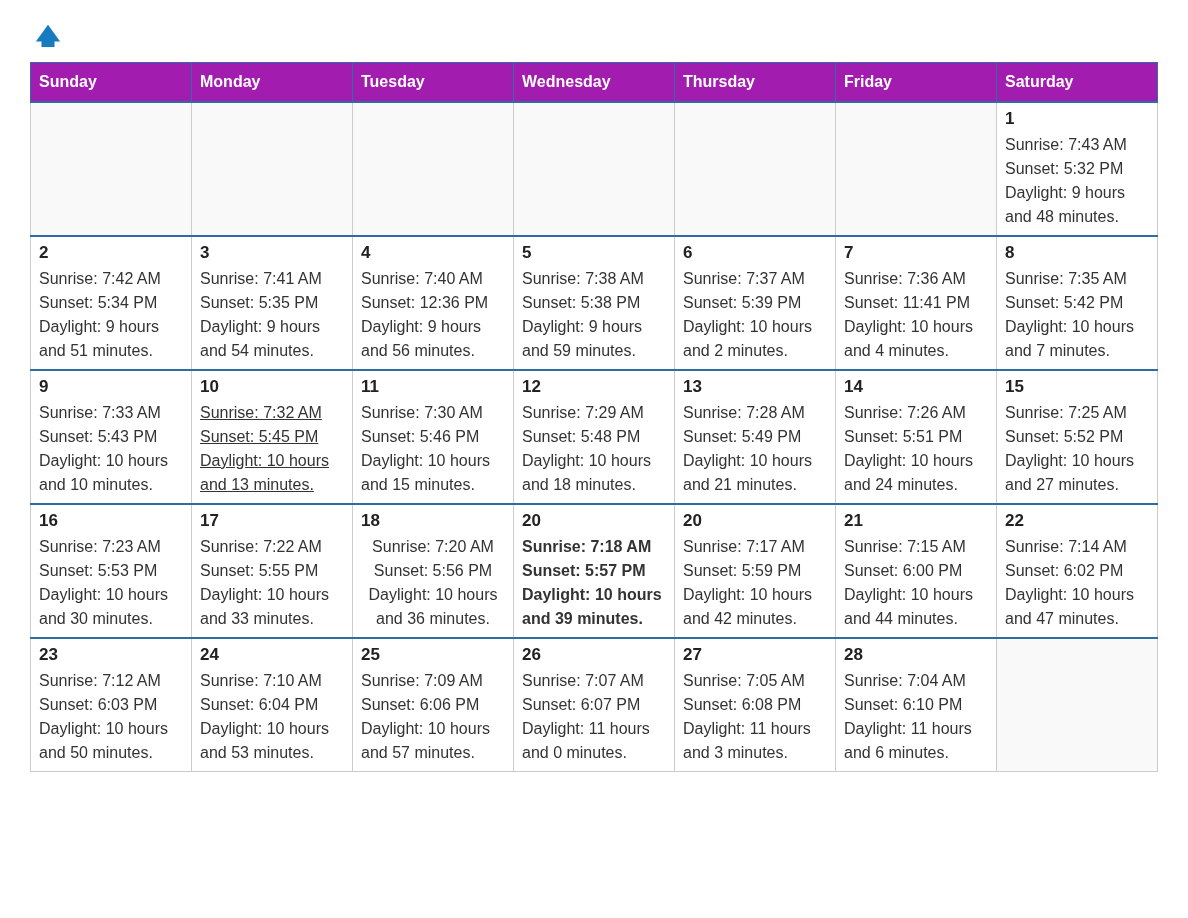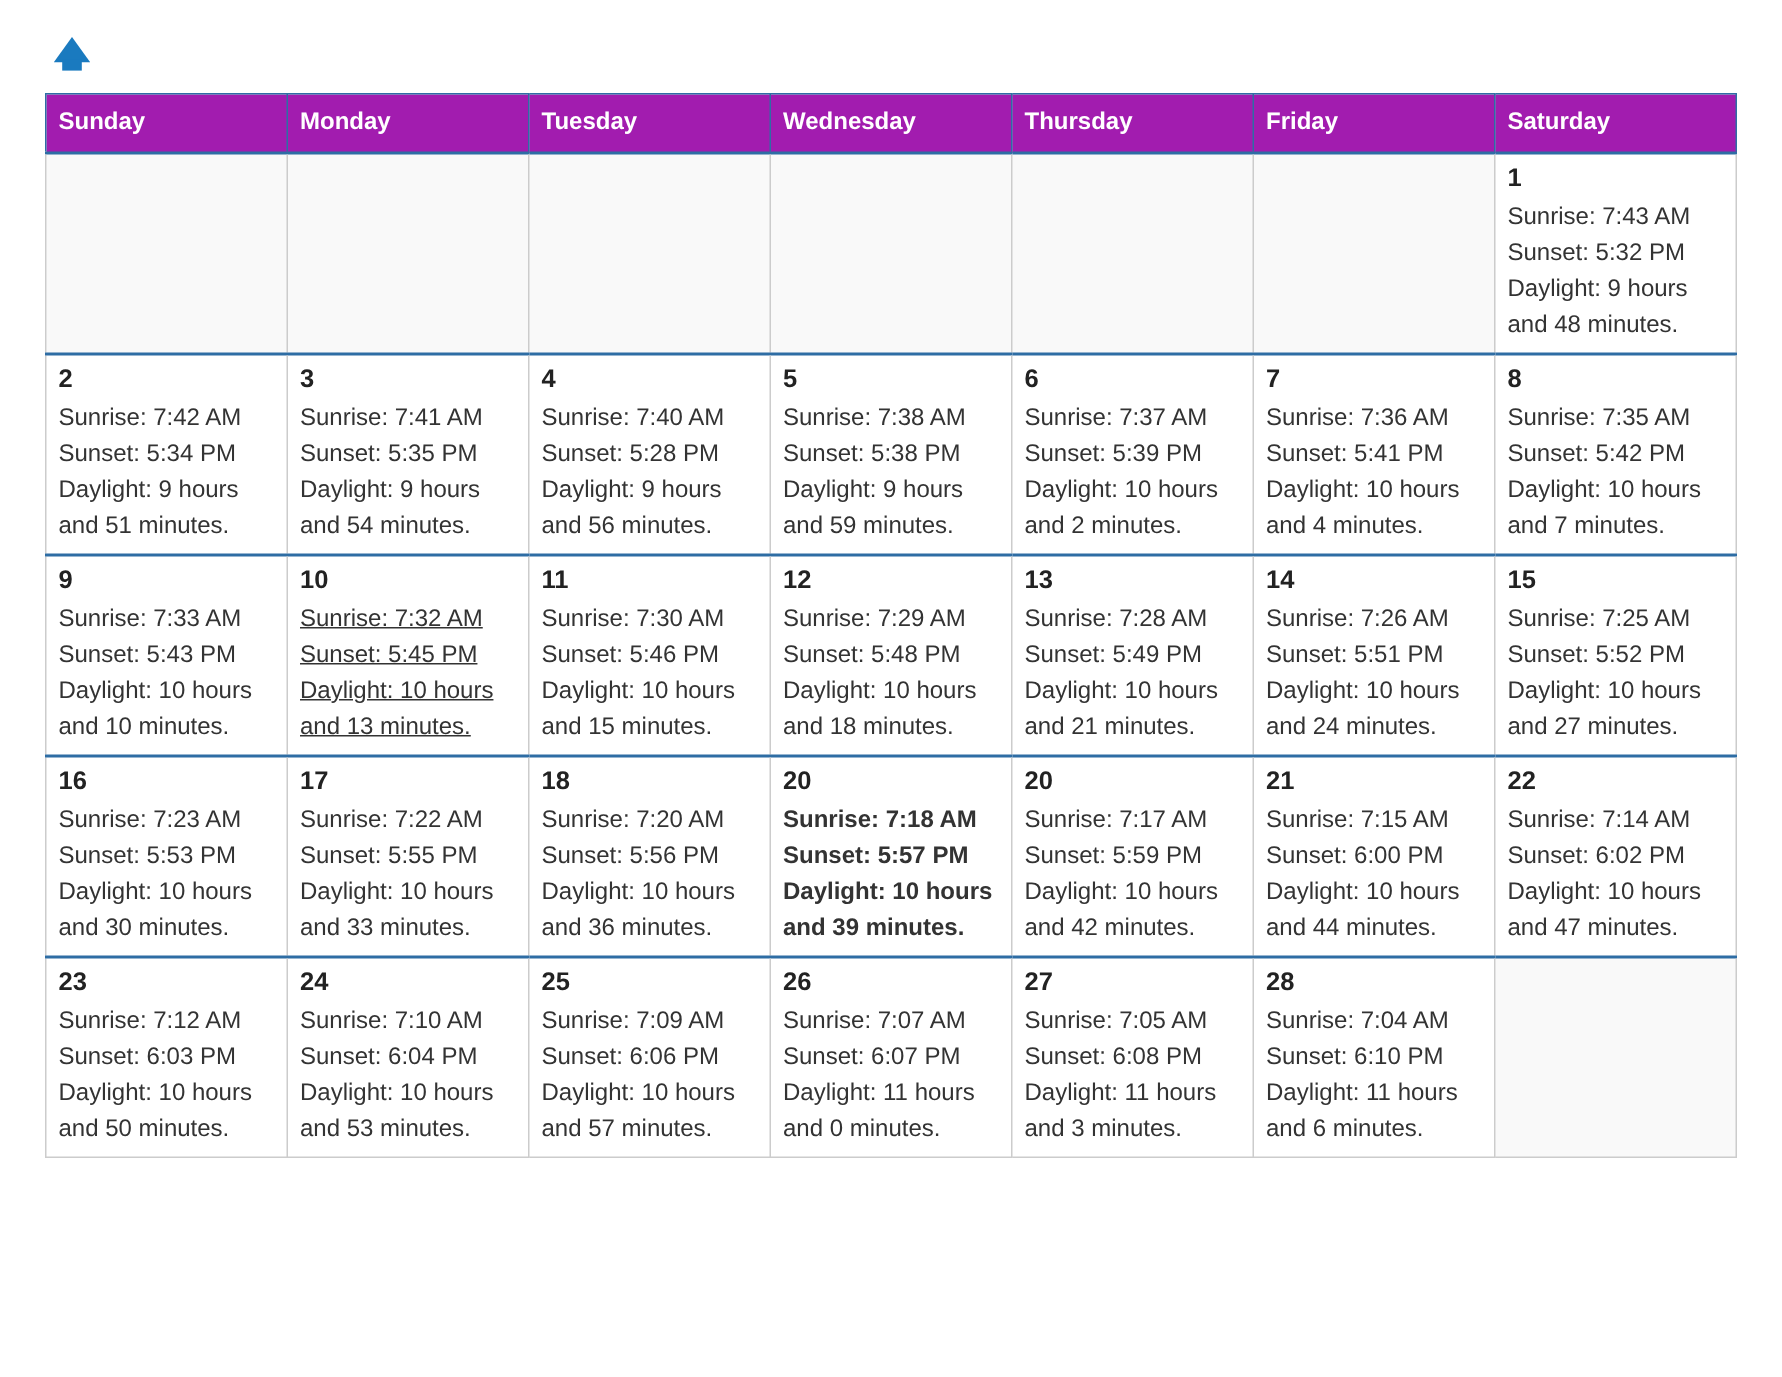--- a/index.html
+++ b/index.html
@@ -150,39 +150,39 @@
         </td>
         <td>
           <span class="day-number">3</span>
           <div class="day-info" style="white-space: pre-line;">Sunrise: 7:41 AM
 Sunset: 5:35 PM
 Daylight: 9 hours and 54 minutes.</div>
         </td>
         <td>
           <span class="day-number">4</span>
           <div class="day-info" style="white-space: pre-line;">Sunrise: 7:40 AM
-Sunset: 5:28 PM
+Sunset: 12:36 PM
 Daylight: 9 hours and 56 minutes.</div>
         </td>
         <td>
           <span class="day-number">5</span>
           <div class="day-info" style="white-space: pre-line;">Sunrise: 7:38 AM
 Sunset: 5:38 PM
 Daylight: 9 hours and 59 minutes.</div>
         </td>
         <td>
           <span class="day-number">6</span>
           <div class="day-info" style="white-space: pre-line;">Sunrise: 7:37 AM
 Sunset: 5:39 PM
 Daylight: 10 hours and 2 minutes.</div>
         </td>
         <td>
           <span class="day-number">7</span>
           <div class="day-info" style="white-space: pre-line;">Sunrise: 7:36 AM
-Sunset: 5:41 PM
+Sunset: 11:41 PM
 Daylight: 10 hours and 4 minutes.</div>
         </td>
         <td>
           <span class="day-number">8</span>
           <div class="day-info" style="white-space: pre-line;">Sunrise: 7:35 AM
 Sunset: 5:42 PM
 Daylight: 10 hours and 7 minutes.</div>
         </td>
       </tr>
       <tr class="week-row">
@@ -237,21 +237,21 @@
 Daylight: 10 hours and 30 minutes.</div>
         </td>
         <td>
           <span class="day-number">17</span>
           <div class="day-info" style="white-space: pre-line;">Sunrise: 7:22 AM
 Sunset: 5:55 PM
 Daylight: 10 hours and 33 minutes.</div>
         </td>
         <td>
           <span class="day-number">18</span>
-          <div class="day-info" style="white-space: pre-line;">Sunrise: 7:20 AM
+          <div class="day-info" style="white-space: pre-line; text-align: center;">Sunrise: 7:20 AM
 Sunset: 5:56 PM
 Daylight: 10 hours and 36 minutes.</div>
         </td>
         <td>
           <span class="day-number">20</span>
           <div class="day-info" style="white-space: pre-line; font-weight: bold;">Sunrise: 7:18 AM
 Sunset: 5:57 PM
 Daylight: 10 hours and 39 minutes.</div>
         </td>
         <td>

